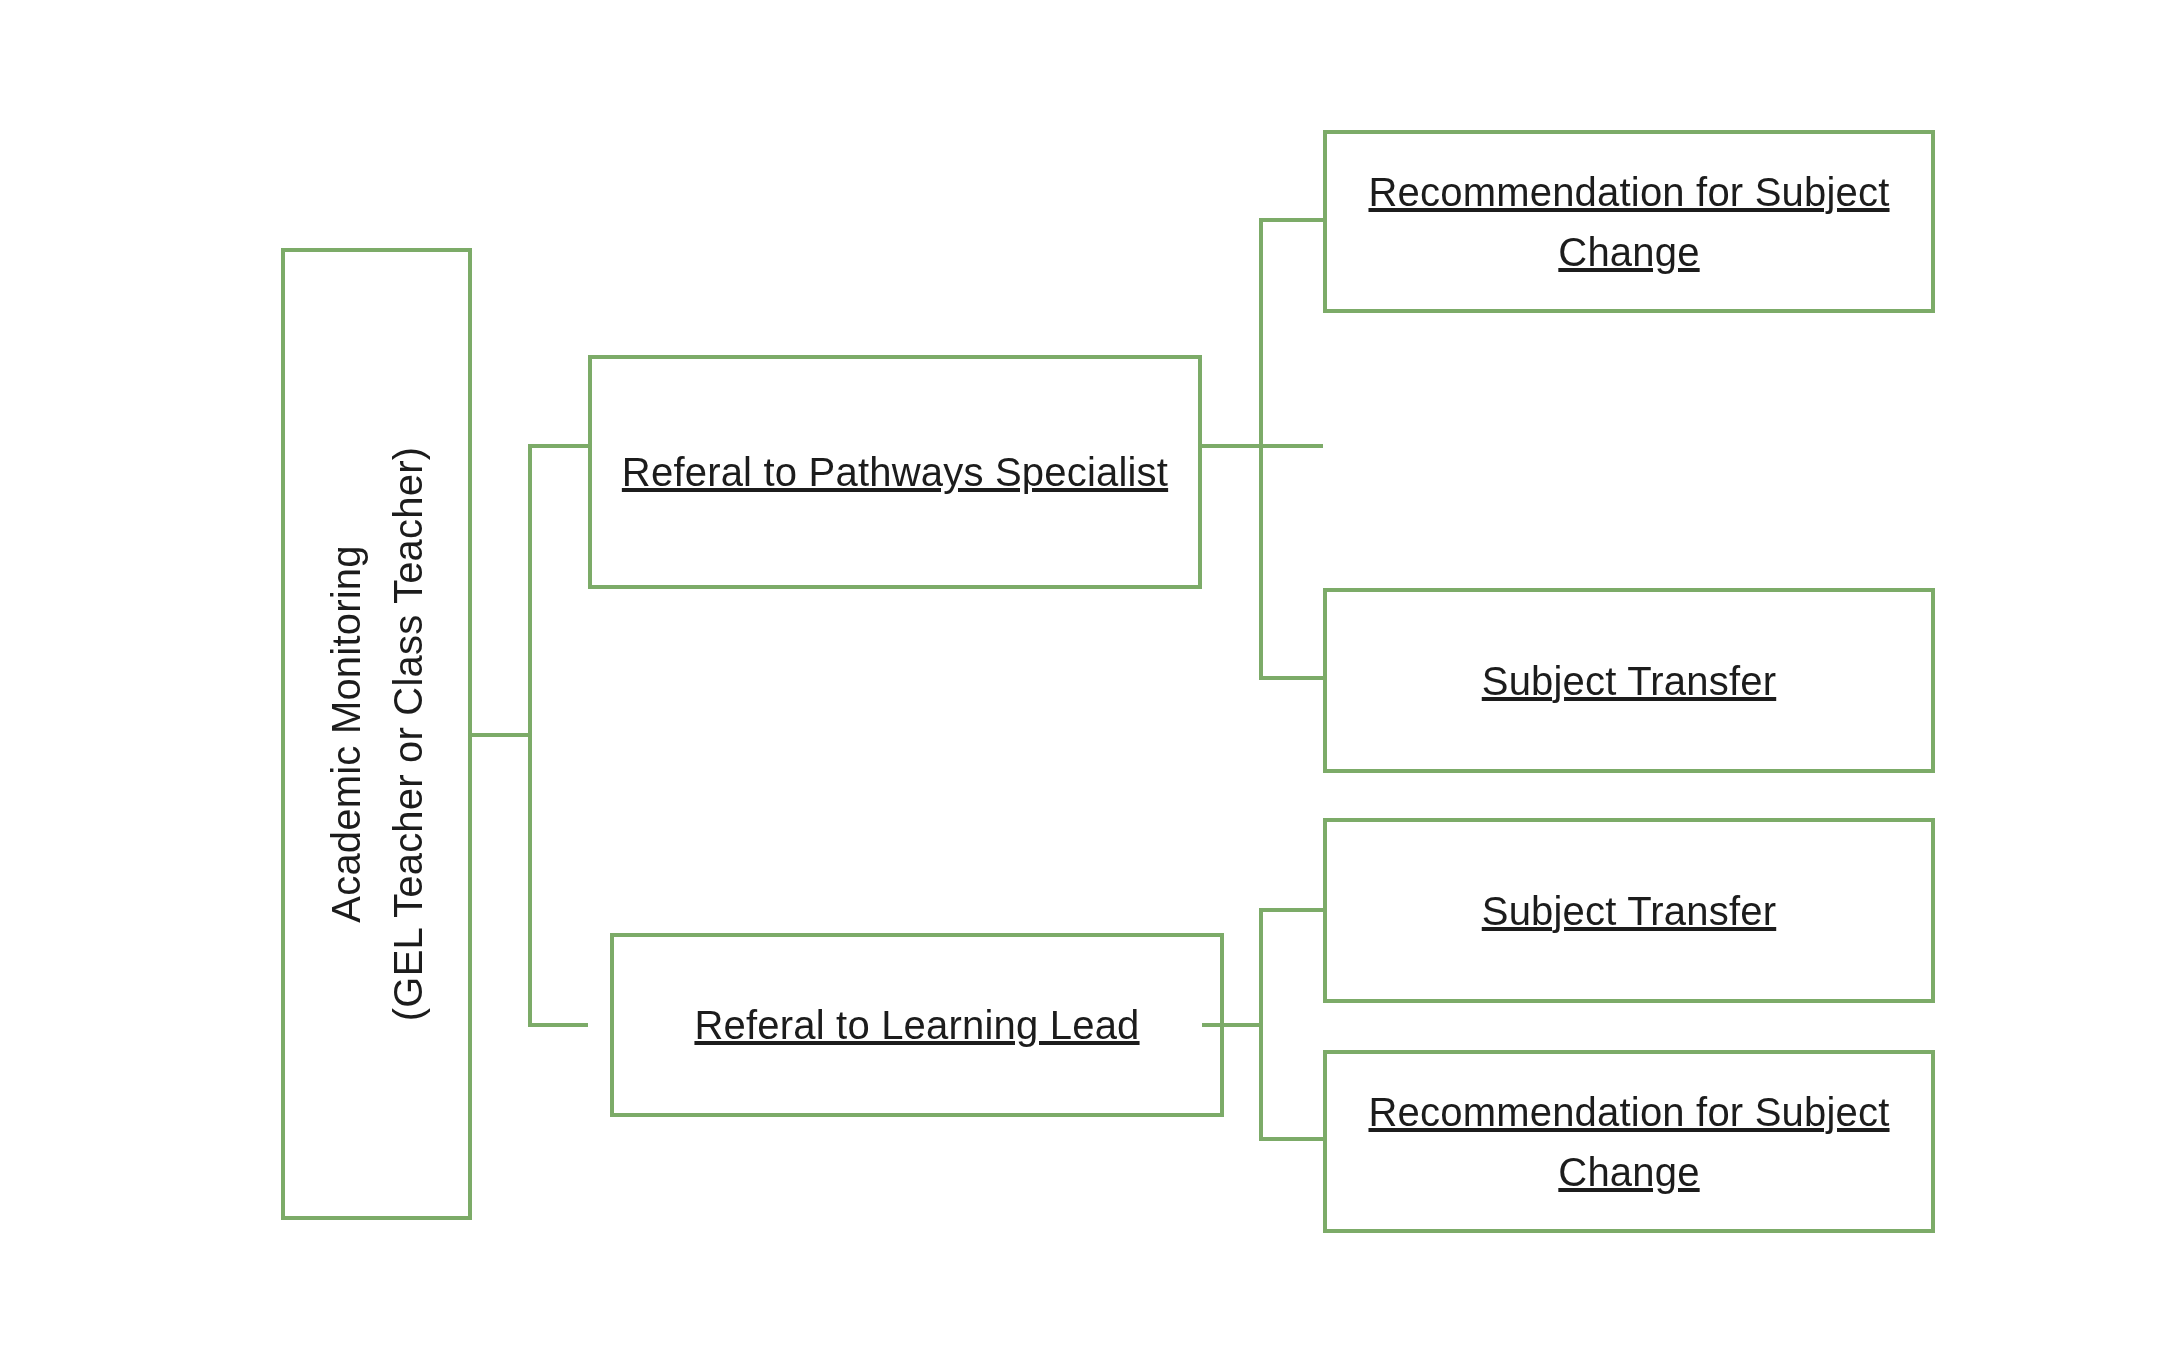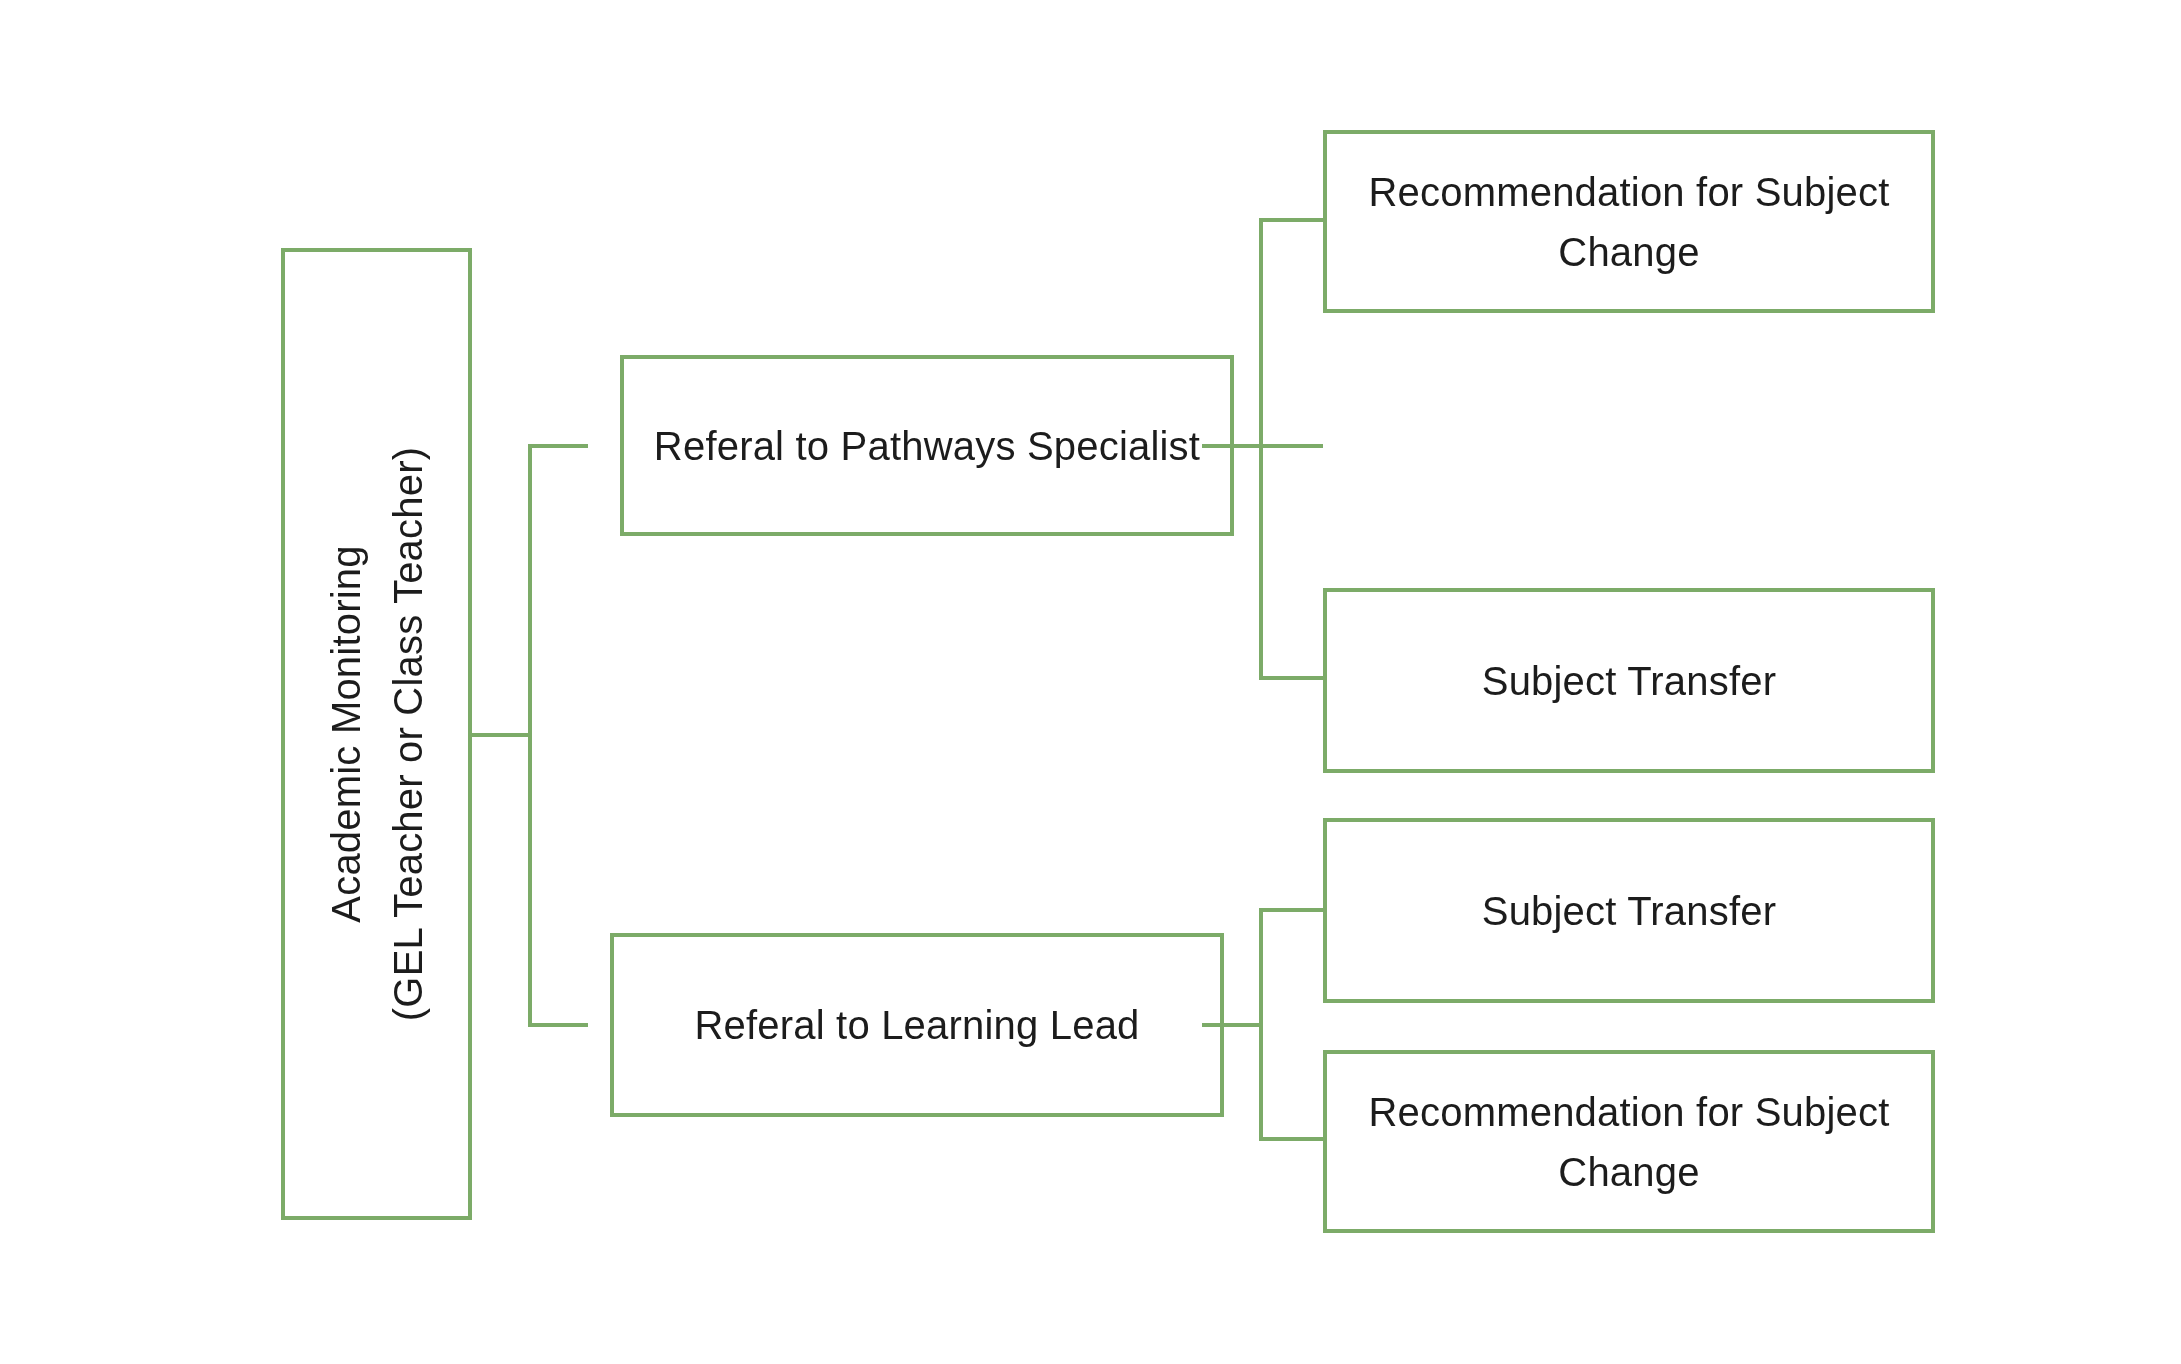--- a/index.html
+++ b/index.html
@@ -23,20 +23,21 @@
     display: flex;
     align-items: center;
     justify-content: center;
     text-align: center;
     color: var(--text, #1c1c1c);
     font-size: 40px;
     line-height: 60px;
     letter-spacing: 0.2px;
     padding: 0 22px;
     white-space: pre-line;
+    text-decoration: underline;
   }
   .box .label {
     width: 100%;
   }
   
   .box.rotated {
     padding: 0;
   }
   .box.rotated .label {
     position: absolute;
@@ -59,21 +60,21 @@
 </head>
 <body>
 
 <div id="canvas">
 
   <div class="box rotated" style="left:281px; top:248px; width:191px; height:972px;">
     <div class="label">Academic Monitoring
 (GEL Teacher or Class Teacher)</div>
   </div>
 
-  <div class="box" style="left:620px; top:355px; width:614px; height:181px;">
+  <div class="box" style="left:588px; top:355px; width:614px; height:234px;">
     <div class="label">Referal to Pathways Specialist</div>
   </div>
 
   <div class="box" style="left:610px; top:933px; width:614px; height:184px;">
     <div class="label">Referal to Learning Lead</div>
   </div>
 
   <div class="box" style="left:1323px; top:130px; width:612px; height:183px;">
     <div class="label">Recommendation for Subject Change</div>
   </div>

